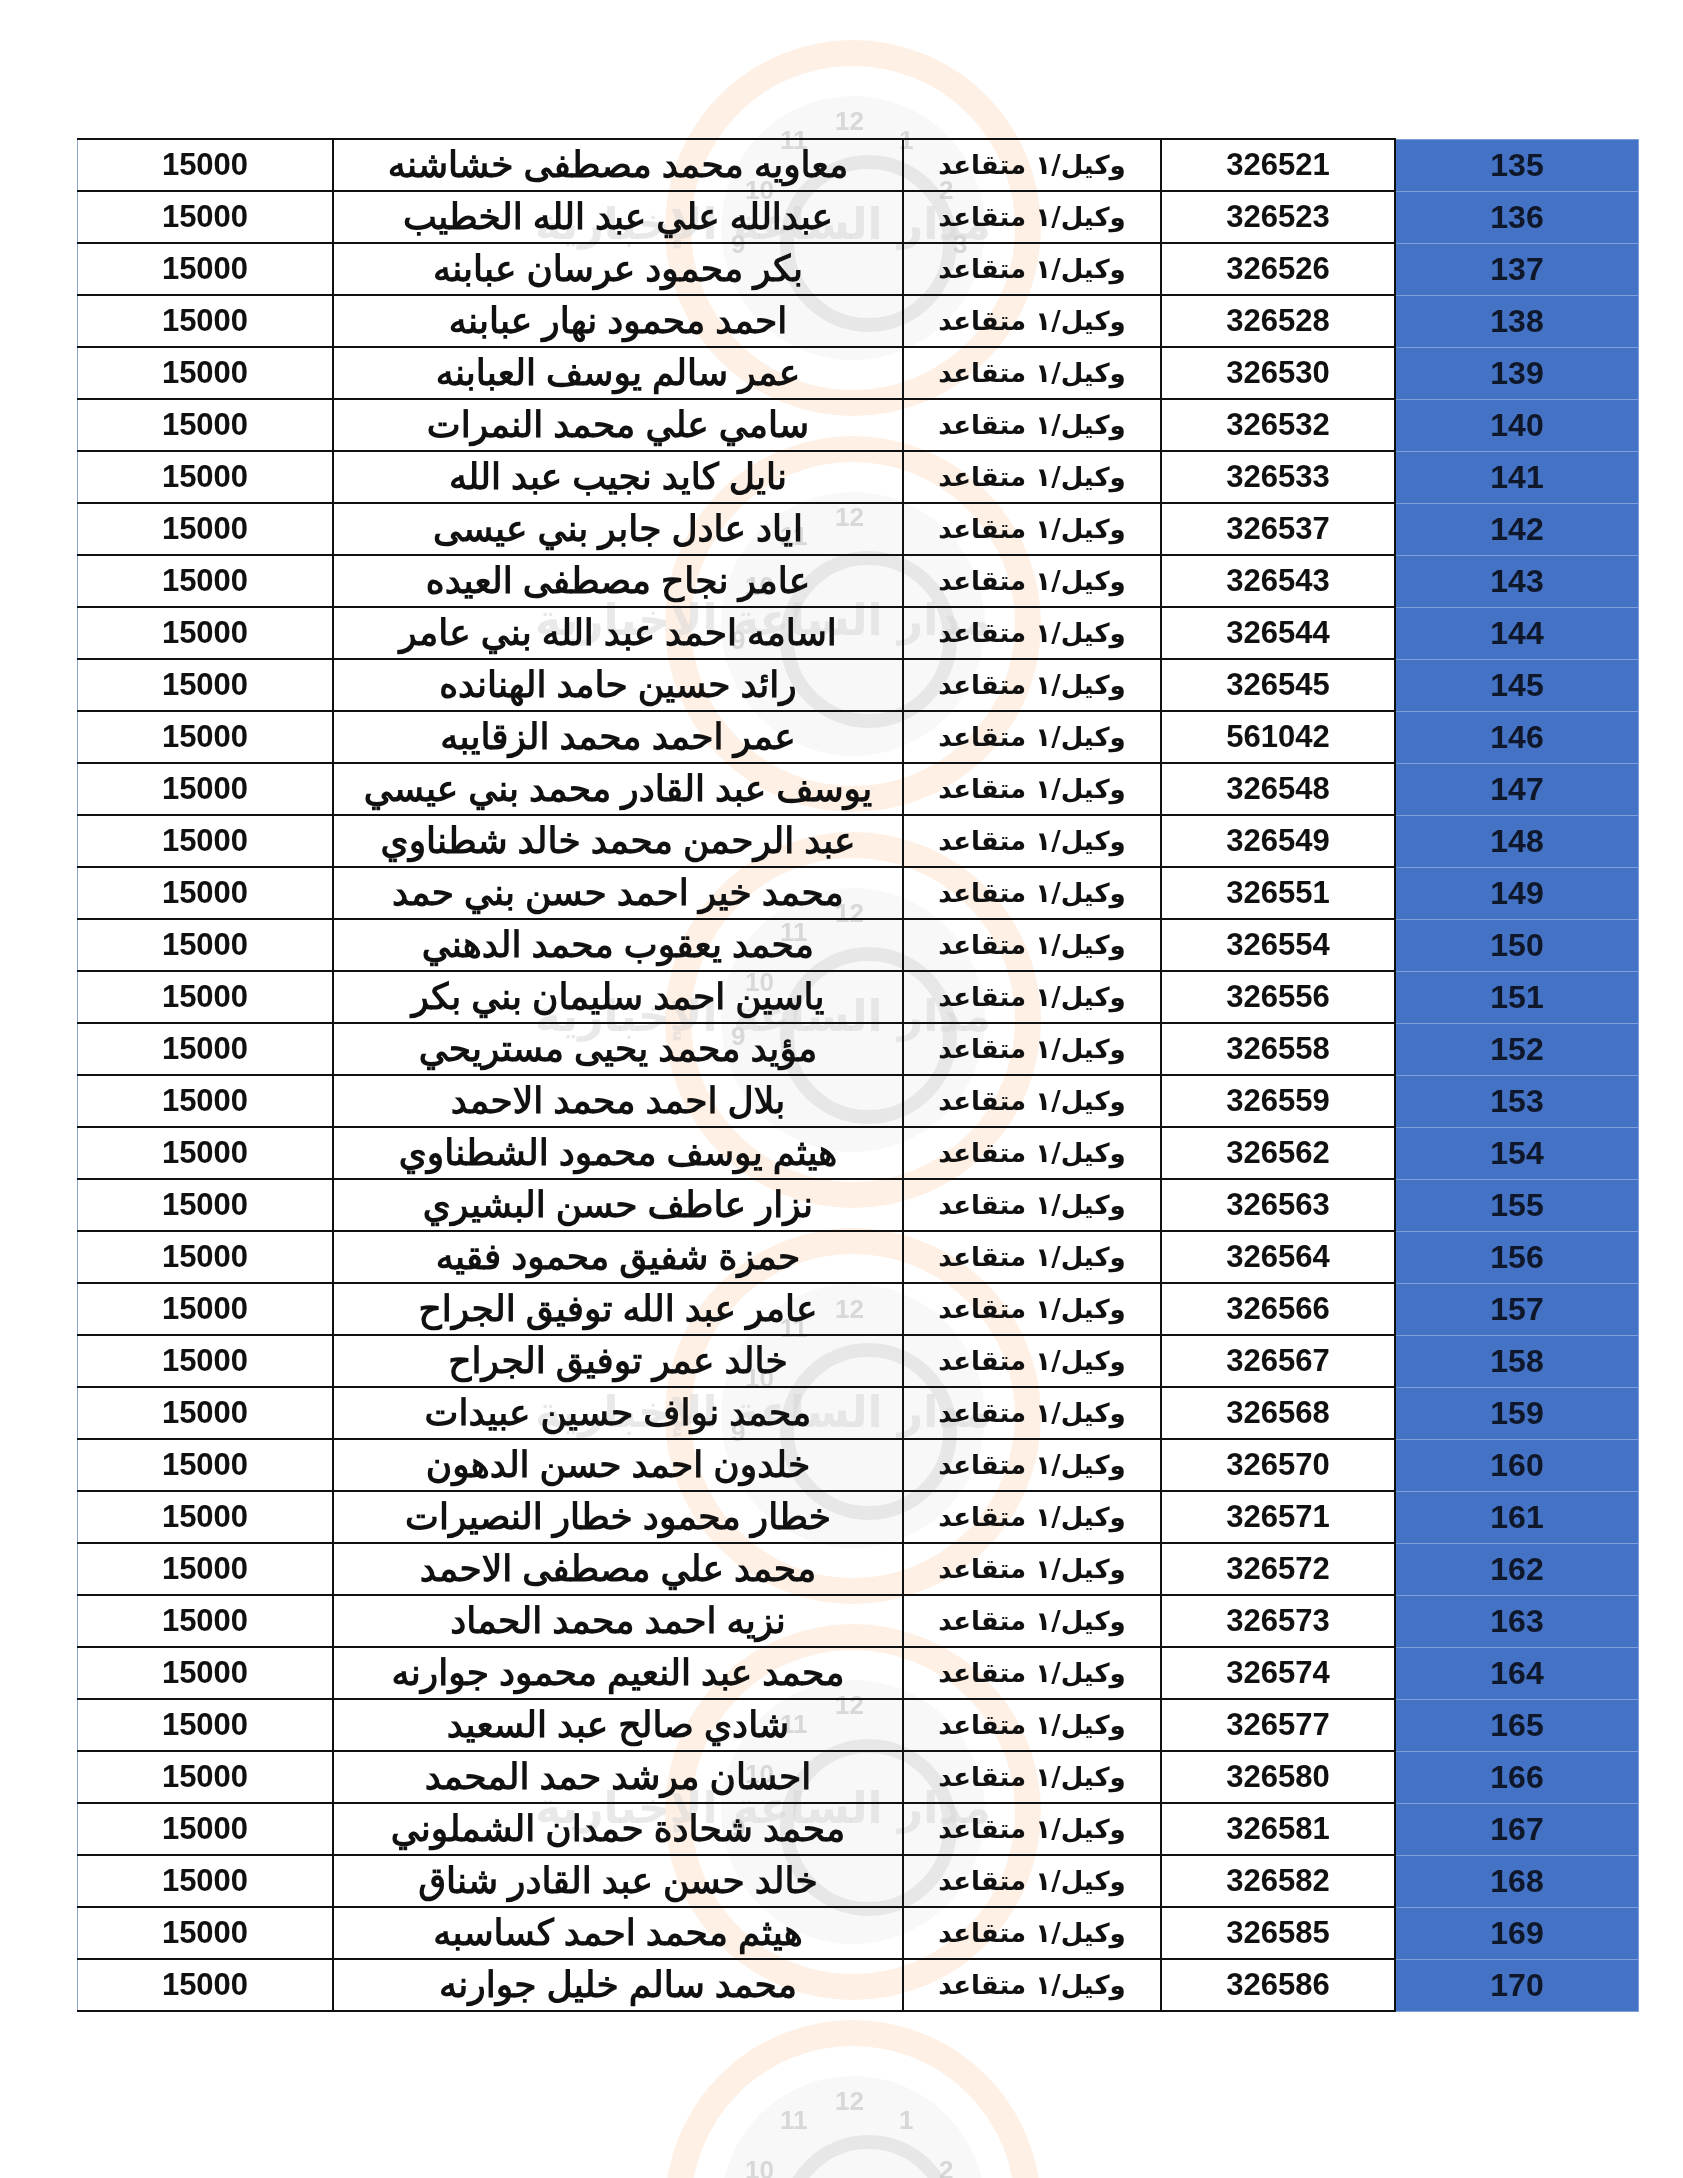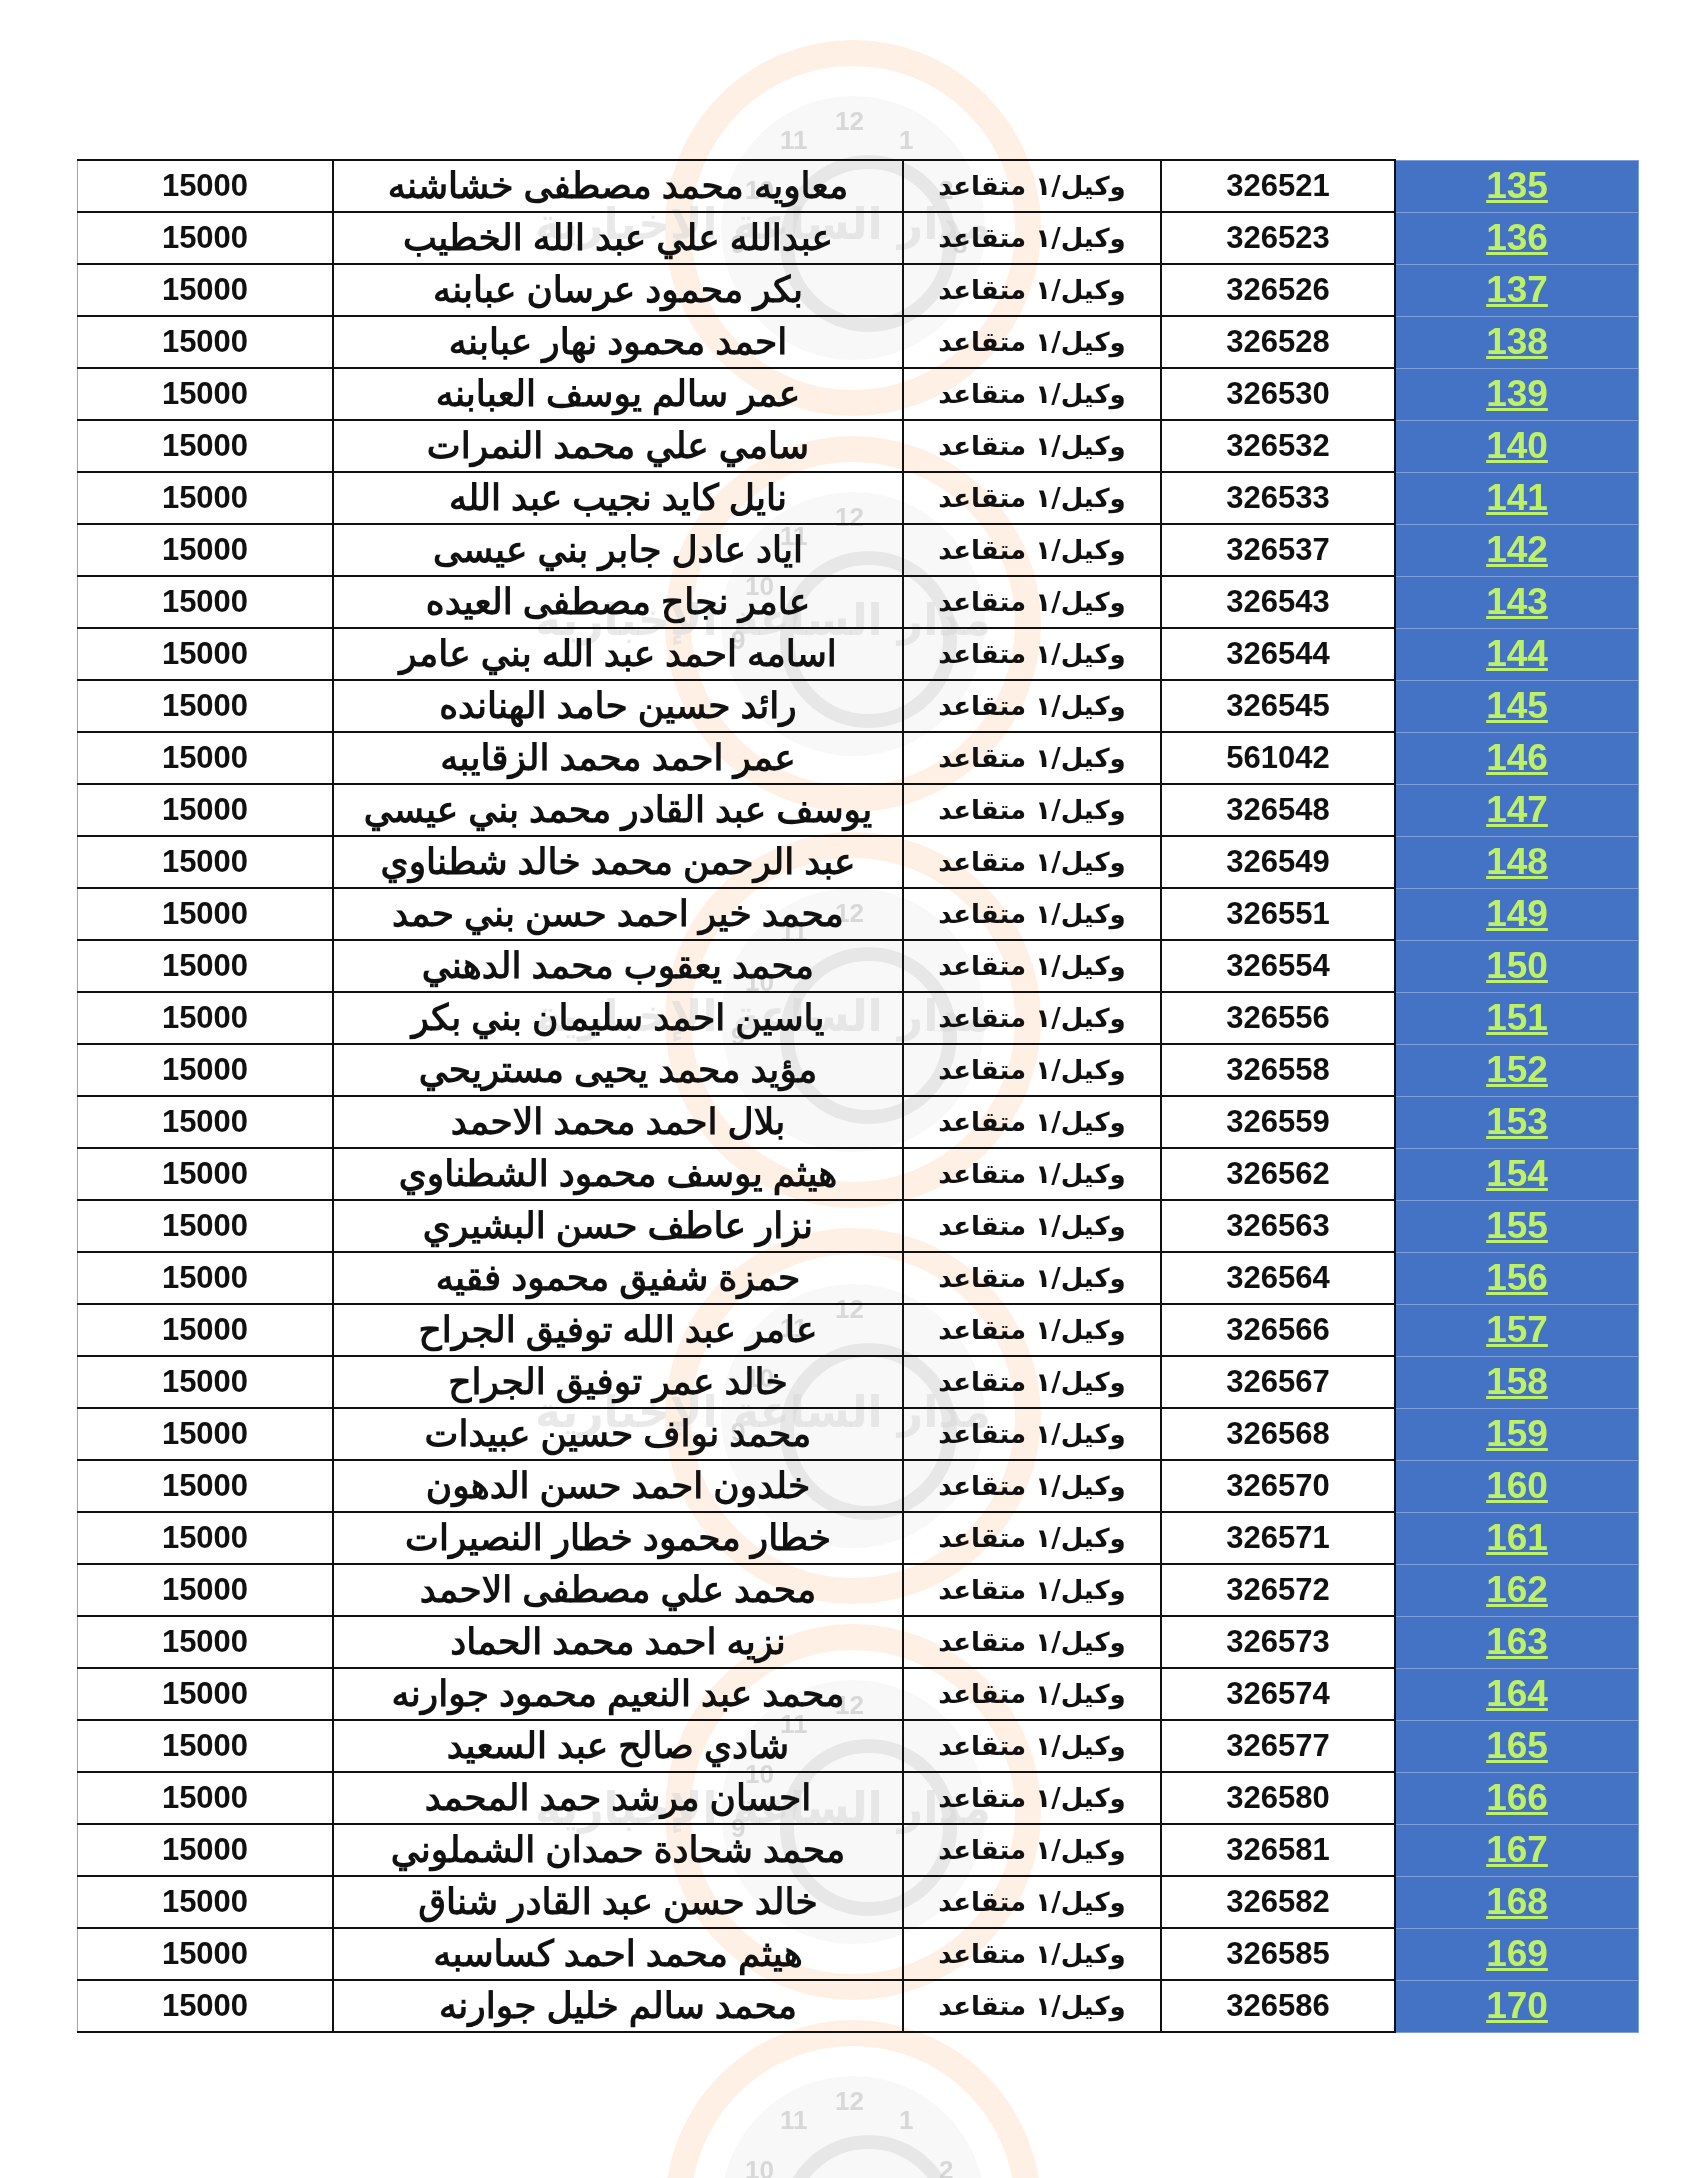--- a/index.html
+++ b/index.html
@@ -2,27 +2,27 @@
 <html><head>
 <meta charset="utf-8">
 <style>
   html, body { margin:0; padding:0; }
   body { width:1683px; height:2178px; background:#ffffff; position:relative; overflow:hidden; font-family:"Liberation Sans", "DejaVu Sans", sans-serif; }
   .wm { position:absolute; width:376px; height:376px; border-radius:50%; border:26px solid rgba(250,200,160,0.28); box-sizing:border-box; left:665px; z-index:0; }
   .wm .inner { position:absolute; left:30px; top:30px; right:30px; bottom:30px; border-radius:50%; background:rgba(235,235,235,0.35); }
   .wm .num { position:absolute; color:rgba(190,190,190,0.55); font-size:26px; font-weight:bold; font-family:"Liberation Sans", sans-serif; }
   .wm .ring { position:absolute; left:89px; top:89px; width:149px; height:149px; border-radius:50%; border:14px solid rgba(200,200,200,0.35); }
   .wm-text { position:absolute; left:990px; color:rgba(215,215,215,0.55); font-size:59px; font-weight:bold; font-family:"DejaVu Sans", sans-serif; direction:rtl; z-index:0; }
-  table { position:absolute; left:77px; top:159px; border-collapse:collapse; z-index:1; table-layout:fixed; }
+  table { position:absolute; left:77px; top:138px; border-collapse:collapse; z-index:1; table-layout:fixed; }
   td { height:50px; border:2px solid #111; text-align:center; vertical-align:middle; padding:0; font-weight:bold; color:#111; background:transparent; }
   td.amt { width:254px; font-size:31px; font-family:"Liberation Sans", sans-serif; }
   td.name { width:568px; font-size:36px; font-family:Liberation Sans, sans-serif; direction:rtl; }
   td.role { width:256px; font-size:26px; font-family:"DejaVu Sans", sans-serif; direction:rtl; }
   td.nid { width:232px; font-size:31px; font-family:"Liberation Sans", sans-serif;margin-top:48px; }
-  td.seq { width:242px; font-size:37px; background:#4472c4; color:#bef264; border:1px solid #7f9fd8; border-left:2px solid #111; font-family:"Liberation Sans", sans-serif;text-decoration:underline; }
+  td.seq { width:242px; font-size:32px; background:#4472c4; color:#0f172a; border:1px solid #7f9fd8; border-left:2px solid #111; font-family:"Liberation Sans", sans-serif; }
   td.amt { border-left:1px solid #8fa6cf; }
 </style>
 </head>
 <body>
 
 <div class="wm" style="top:40px;">
   <div class="inner"></div>
     <div class="ring"></div>
   <span class="num" style="left:144px;top:40px;">12</span>
     <span class="num" style="left:89px;top:59px;">11</span>

